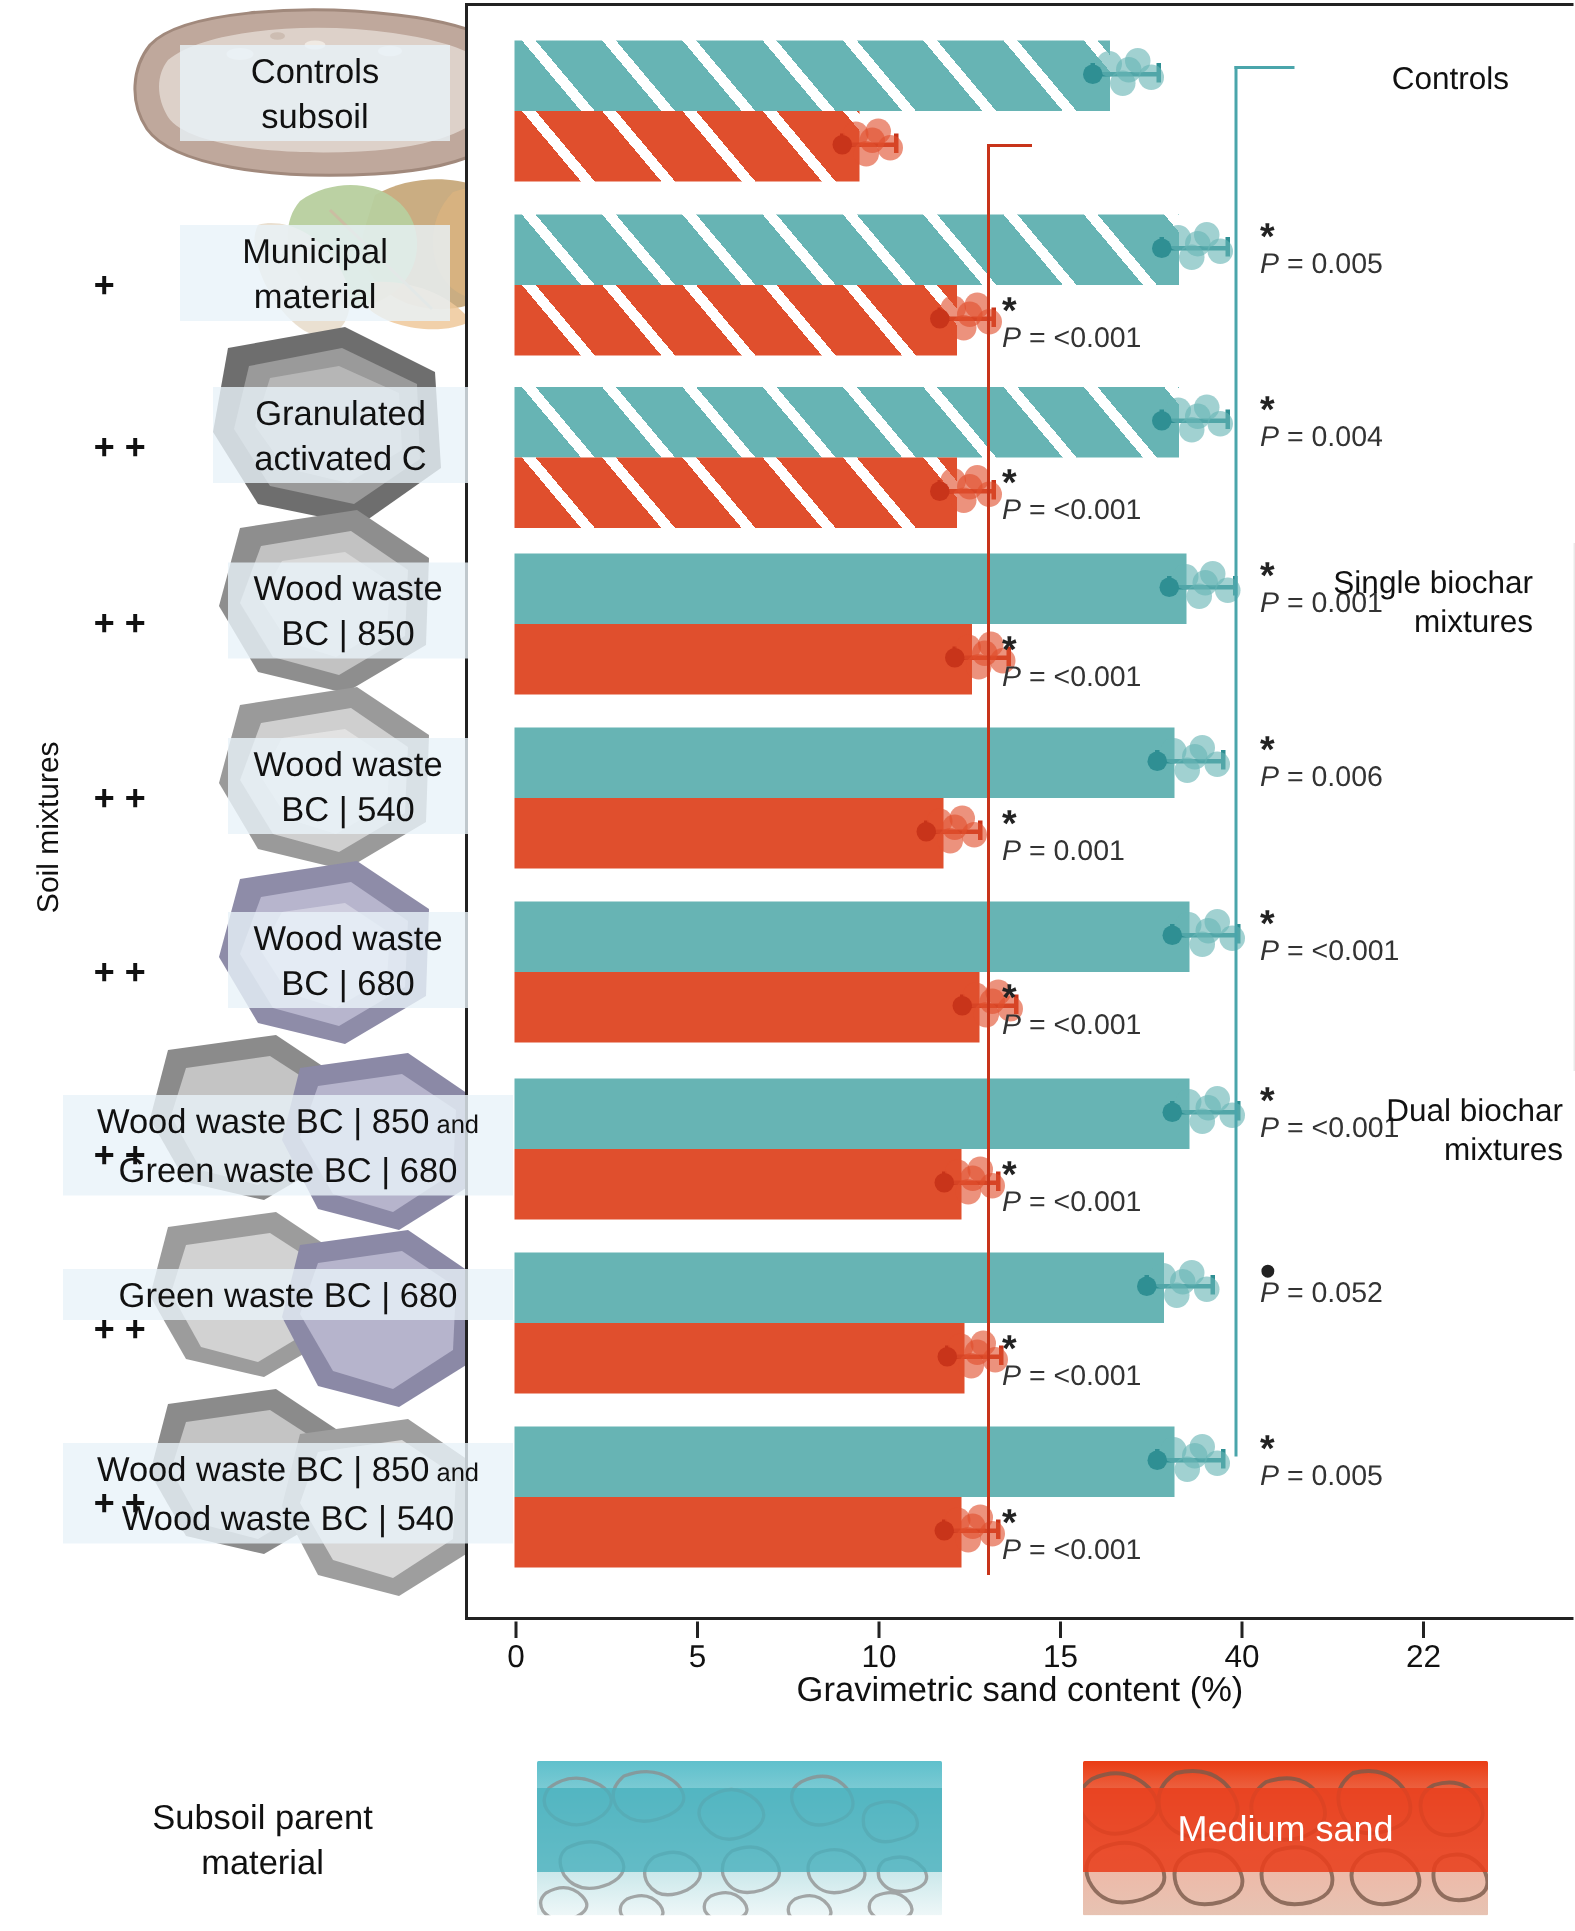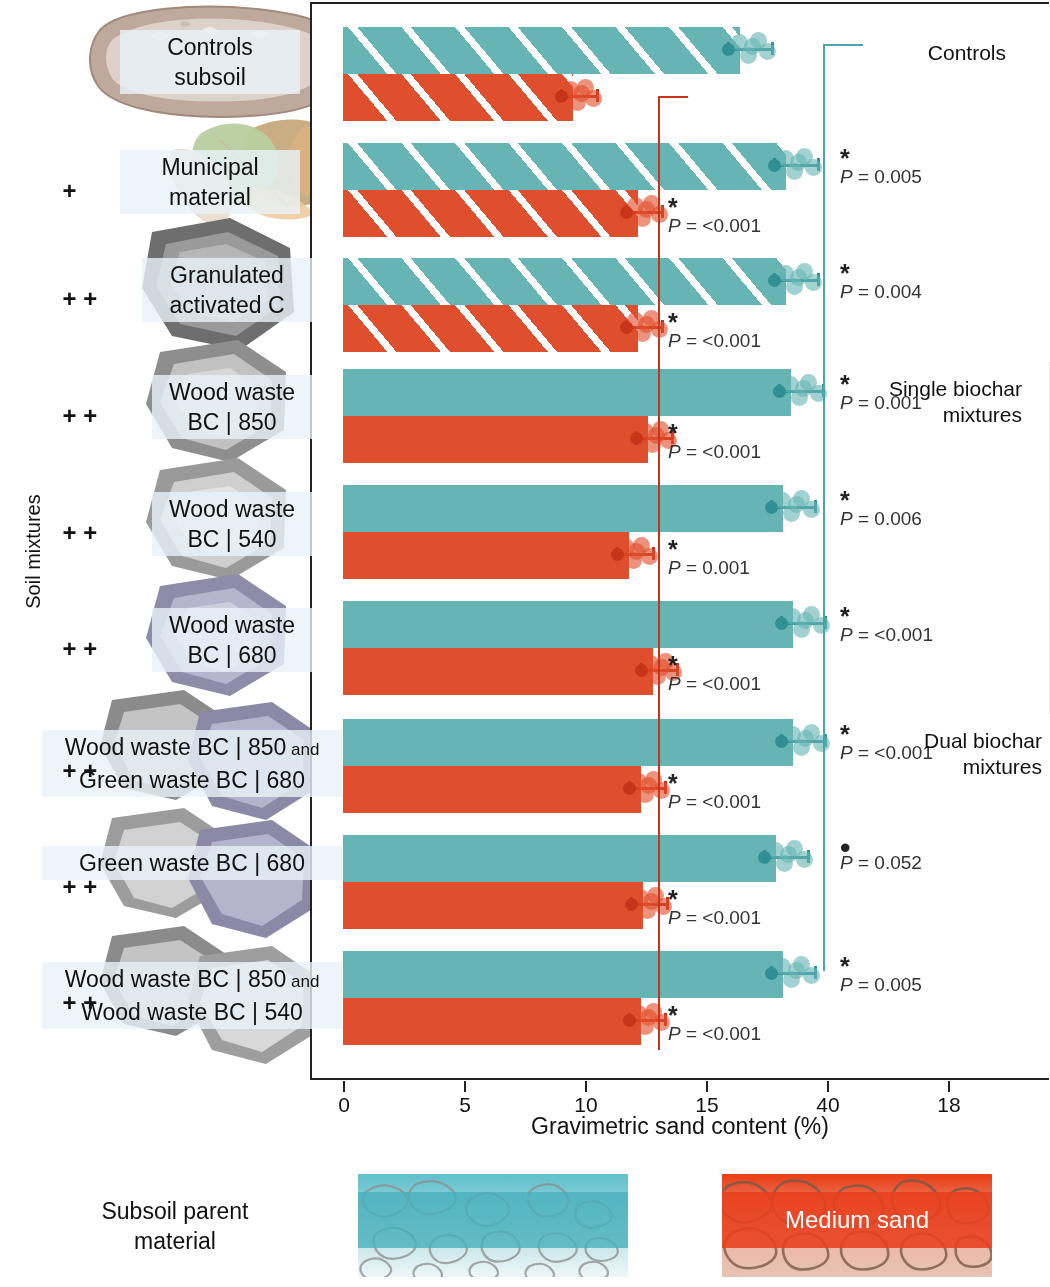--- a/index.html
+++ b/index.html
@@ -176,21 +176,21 @@
 <div class="xtick" style="left:585px;"></div>
 <div class="xtick" style="left:706px;"></div>
 <div class="xtick" style="left:827px;"></div>
 <div class="xtick" style="left:948px;"></div>
 
 <div class="xticklabel" style="left:344px;">0</div>
 <div class="xticklabel" style="left:465px;">5</div>
 <div class="xticklabel" style="left:586px;">10</div>
 <div class="xticklabel" style="left:707px;">15</div>
 <div class="xticklabel" style="left:828px;">40</div>
-<div class="xticklabel" style="left:949px;">18</div>
+<div class="xticklabel" style="left:949px;">22</div>
 
 <div class="x-axis-title">Gravimetric sand content (%)</div>
 
 <div id="bars-layer">
     <div class="bar teal hatch" style="left: 343px; top: 27px; width: 396.88px;"></div>
     <div class="bar red hatch" style="left: 343px; top: 74px; width: 229.9px;"></div>
     <div class="errline teal" style="left: 727.88px; top: 47.5px; width: 44px;"></div>
     <div class="cap teal" style="left: 726.88px; top: 41.5px;"></div>
     <div class="cap teal" style="left: 770.88px; top: 41.5px;"></div>
     <div class="pt teal" style="left: 730.88px; top: 33.5px;"></div>

